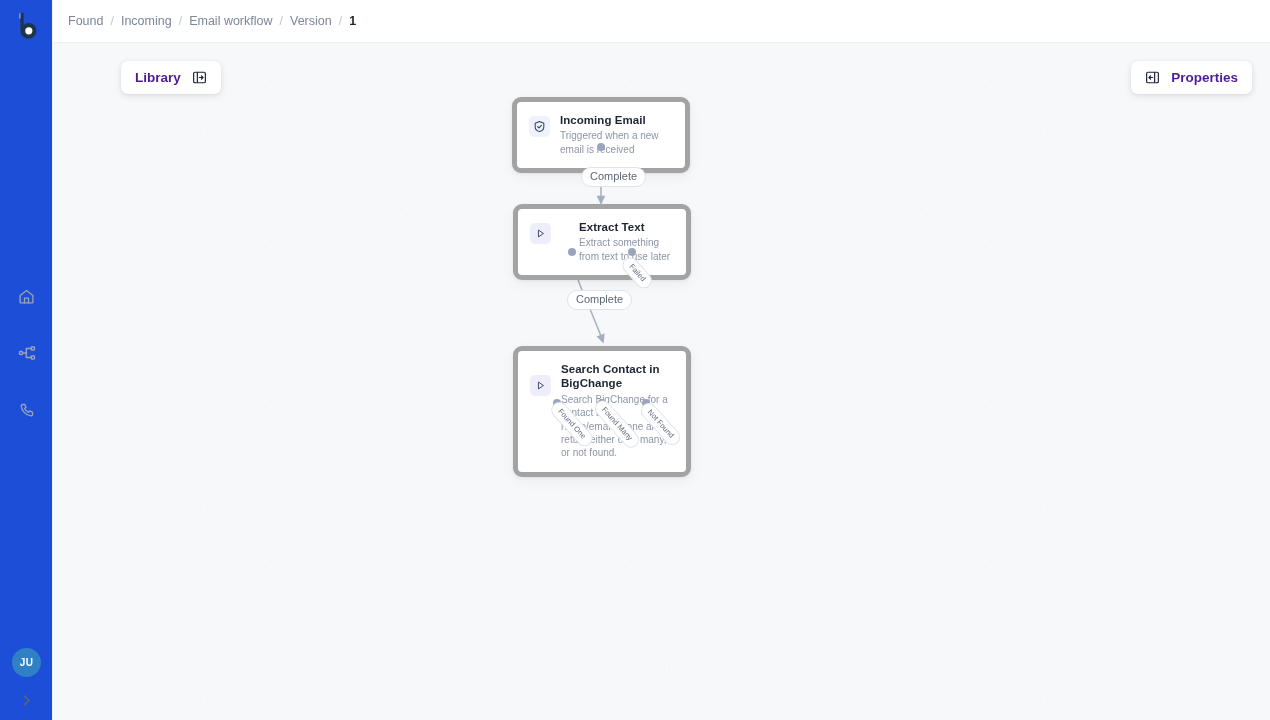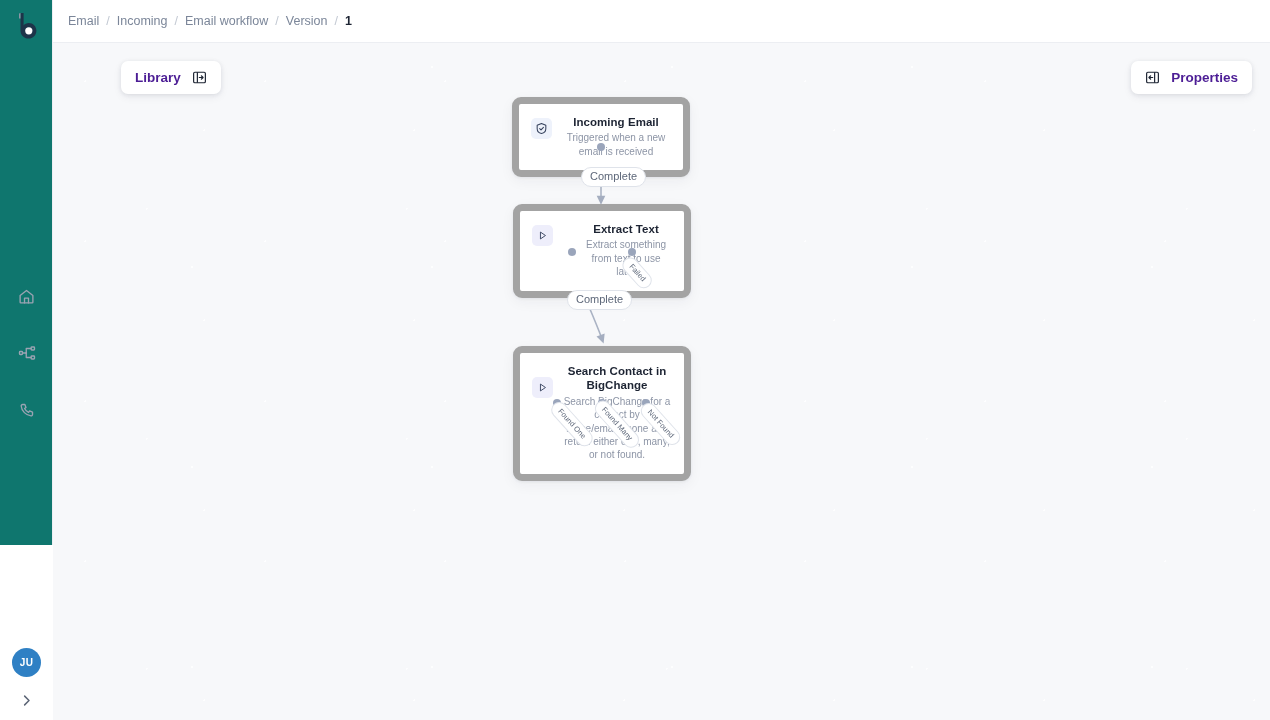--- a/index.html
+++ b/index.html
@@ -6,22 +6,22 @@
   html, body {
     width: 1270px; height: 720px;
     overflow: hidden;
     font-family: "Liberation Sans", sans-serif;
     background: #ffffff;
   }
   #app { position: relative; width: 1270px; height: 720px; display: flex; }
 
   
   .sidebar {
-    width: 53px; height: 545px;
-    background: #0f766e;
+    width: 53px; height: 720px;
+    background: #1d4ed8;
     border-right: 1px solid #eceef2;
     position: relative;
     flex: 0 0 53px;
     z-index: 5;
   }
   .logo-wrap {
     height: 42px;
     display: flex; align-items: center; justify-content: center;
     padding-top: 10px;
   }
@@ -106,30 +106,29 @@
     z-index: 3;
   }
   .panel-btn.library { left: 68px; top: 18px; }
   .panel-btn.properties { right: 18px; top: 18px; margin-left: 8px; }
   .panel-btn svg { display: block; flex: 0 0 auto; }
 
   
   .node {
     position: absolute;
     background: #ffffff;
-    border: 7px solid #a3a3a3;
+    border: 5px solid #a3a3a3;
     border-radius: 9px;
     box-shadow: 0 1px 3px rgba(35,45,65,.07), 0 4px 14px rgba(35,45,65,.05);
     display: flex;
     align-items: flex-start;
     padding: 11px 13px 12px 12px;
     gap: 10px;
     cursor: pointer;
     z-index: 2;
-    text-align: center;
   }
   .node-icon {
     flex: 0 0 auto;
     width: 21px; height: 21px;
     border-radius: 5px;
     background: #eeeefb;
     display: flex; align-items: center; justify-content: center;
     margin-top: 3px;
   }
   .node-icon.shield { background: #eef2fb; }
@@ -220,21 +219,21 @@
         <path d="M9 5 L16 12 L9 19"></path>
       </svg>
     </div>
 
   </div>
 
   <div class="main">
 
     <div class="topbar">
       <div class="breadcrumb">
-        <span class="bc-item">Email</span>
+        <span class="bc-item">Found</span>
         <span class="bc-sep">/</span>
         <span class="bc-item">Incoming</span>
         <span class="bc-sep">/</span>
         <span class="bc-item">Email workflow</span>
         <span class="bc-sep">/</span>
         <span class="bc-item">Version</span>
         <span class="bc-sep">/</span>
         <span class="bc-item current">1</span>
       </div>
     </div>

